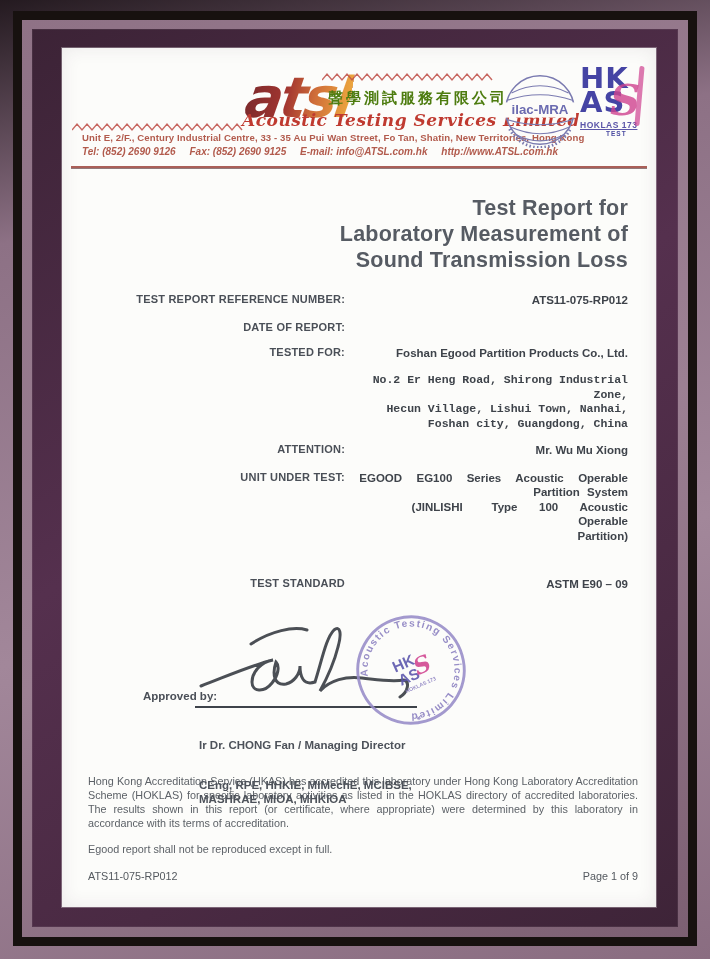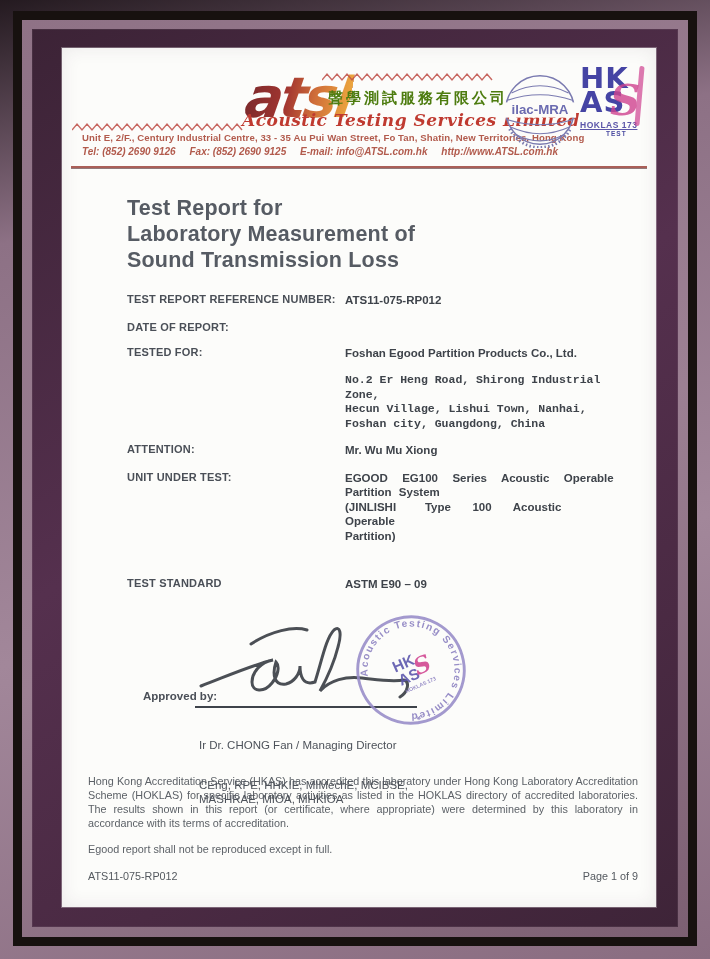--- a/index.html
+++ b/index.html
@@ -51,38 +51,38 @@
   .hkas-s{position:absolute;left:30px;top:10px;font-family:"DejaVu Serif",serif;
     font-style:italic;font-weight:bold;font-size:42px;color:#d0438f;opacity:.8;}
   .hkas-stroke{position:absolute;left:57px;top:0px;width:5px;height:60px;
     background:#cf4290;transform:rotate(5deg);border-radius:2px;opacity:.7;}
   .hoklas{margin-top:6px;font-size:8.5px;font-weight:bold;color:#5b55a8;
     letter-spacing:.5px;text-decoration:underline;}
   .hoklas-sub{font-size:6.5px;font-weight:bold;color:#4a4aa0;margin-left:26px;letter-spacing:1px;}
   .header-rule{height:3px;margin:4px 9px 0 9px;
     background:linear-gradient(to bottom,#aa5f58 0%,#aa5f58 55%,#83878d 100%);}
   
-  .content{margin:26px 28px 0 65px;color:#43484f;}
+  .content{margin:26px 28px 0 65px;color:#43484f;text-align:right;}
   .doc-title{font-size:21.5px;font-weight:bold;line-height:26px;color:#565b63;
     white-space:pre-line;letter-spacing:.2px;margin-bottom:20px;}
   .frow{display:grid;grid-template-columns:218px 1fr;margin-bottom:13px;}
   .frow.tight{margin-bottom:12px;font-family:Liberation Mono, monospace;}
   .frow.gap-top{margin-top:34px;}
   .flabel{font-size:11px;font-weight:bold;color:#4a4f57;letter-spacing:.2px;}
   .fvalue{font-size:11.5px;font-weight:bold;color:#3e434a;line-height:14.5px;
     white-space:pre-wrap;}
   .fvalue.wide{word-spacing:4px;}
   
   .signature{position:relative;height:132px;margin:34px 28px 0 63px;}
   .approved-label{position:absolute;left:18px;top:64px;font-size:11.5px;
     font-weight:bold;color:#4a4f57;}
   .sig-svg{position:absolute;left:68px;top:-4px;}
   .sig-line{position:absolute;left:70px;top:80px;width:222px;
     border-top:2px solid #3e434a;}
-  .sig-names{position:absolute;left:74px;top:86px;font-size:11.5px;font-weight:400;
+  .sig-names{position:absolute;left:74px;top:86px;font-size:11.5px;font-weight:700;
     color:#4d525a;line-height:13.5px;white-space:pre-wrap;}
   .stamp{position:absolute;left:228px;top:-14px;transform:rotate(-16deg);opacity:.88;}
   
   .footer{margin:16px 18px 0 26px;color:#5c6167;}
   .accred{font-size:10.8px;line-height:14px;text-align:justify;color:#5c6167;}
   .repro{font-size:10.8px;margin-top:13px;color:#5c6167;}
   .bottom-row{display:flex;justify-content:space-between;margin-top:15px;
     font-size:10.8px;color:#54595f;}
 </style>
 </head>

